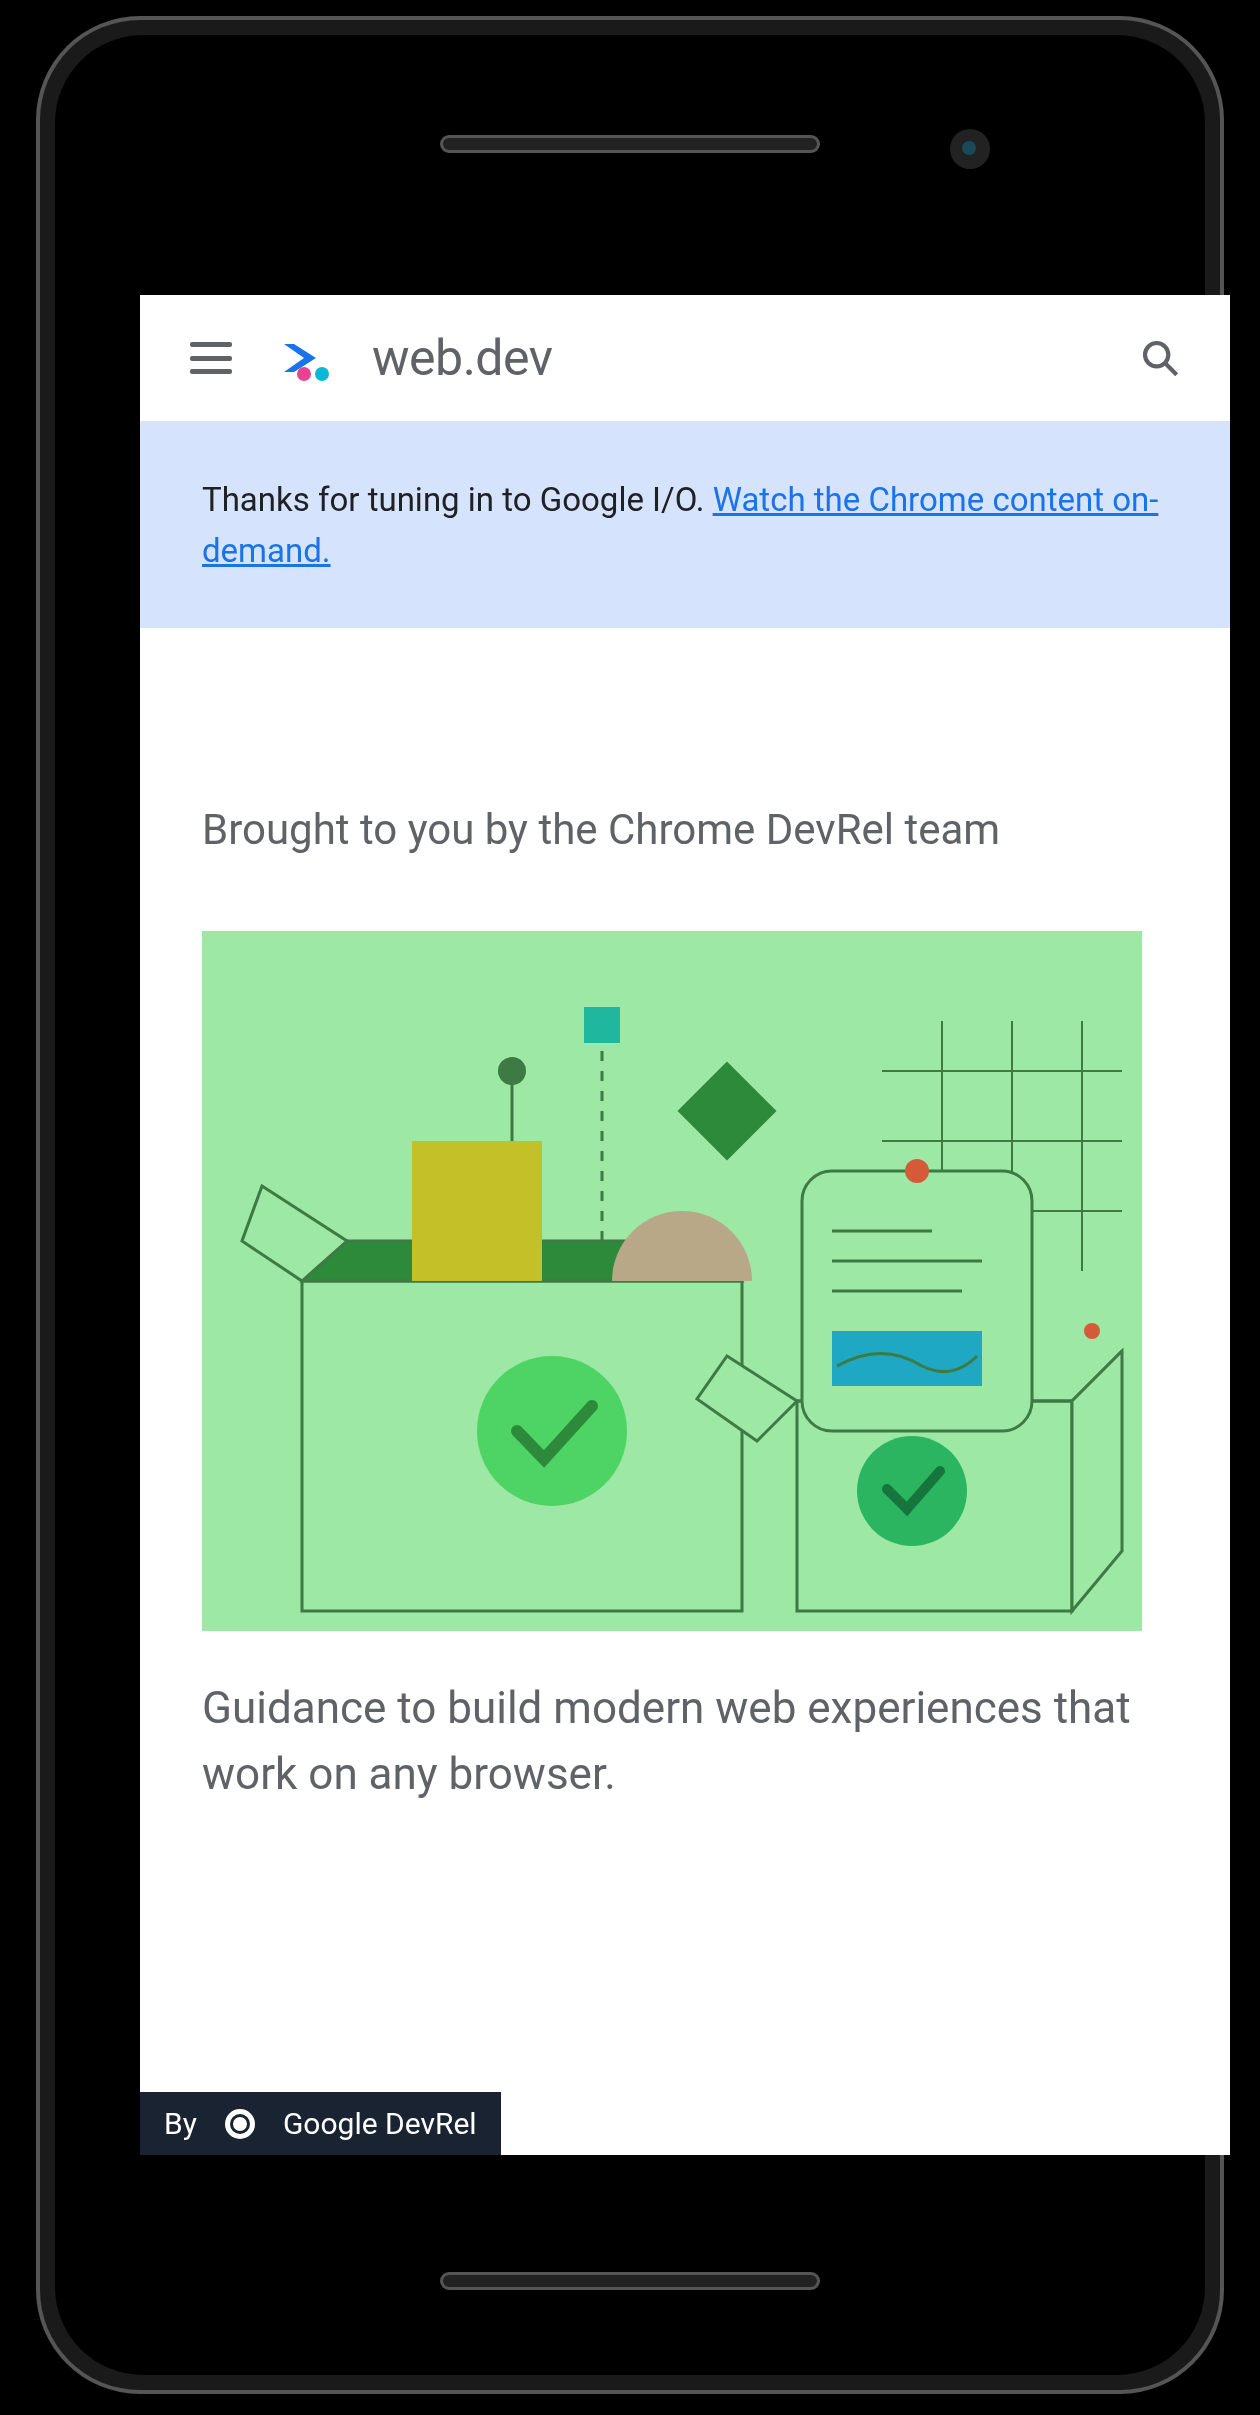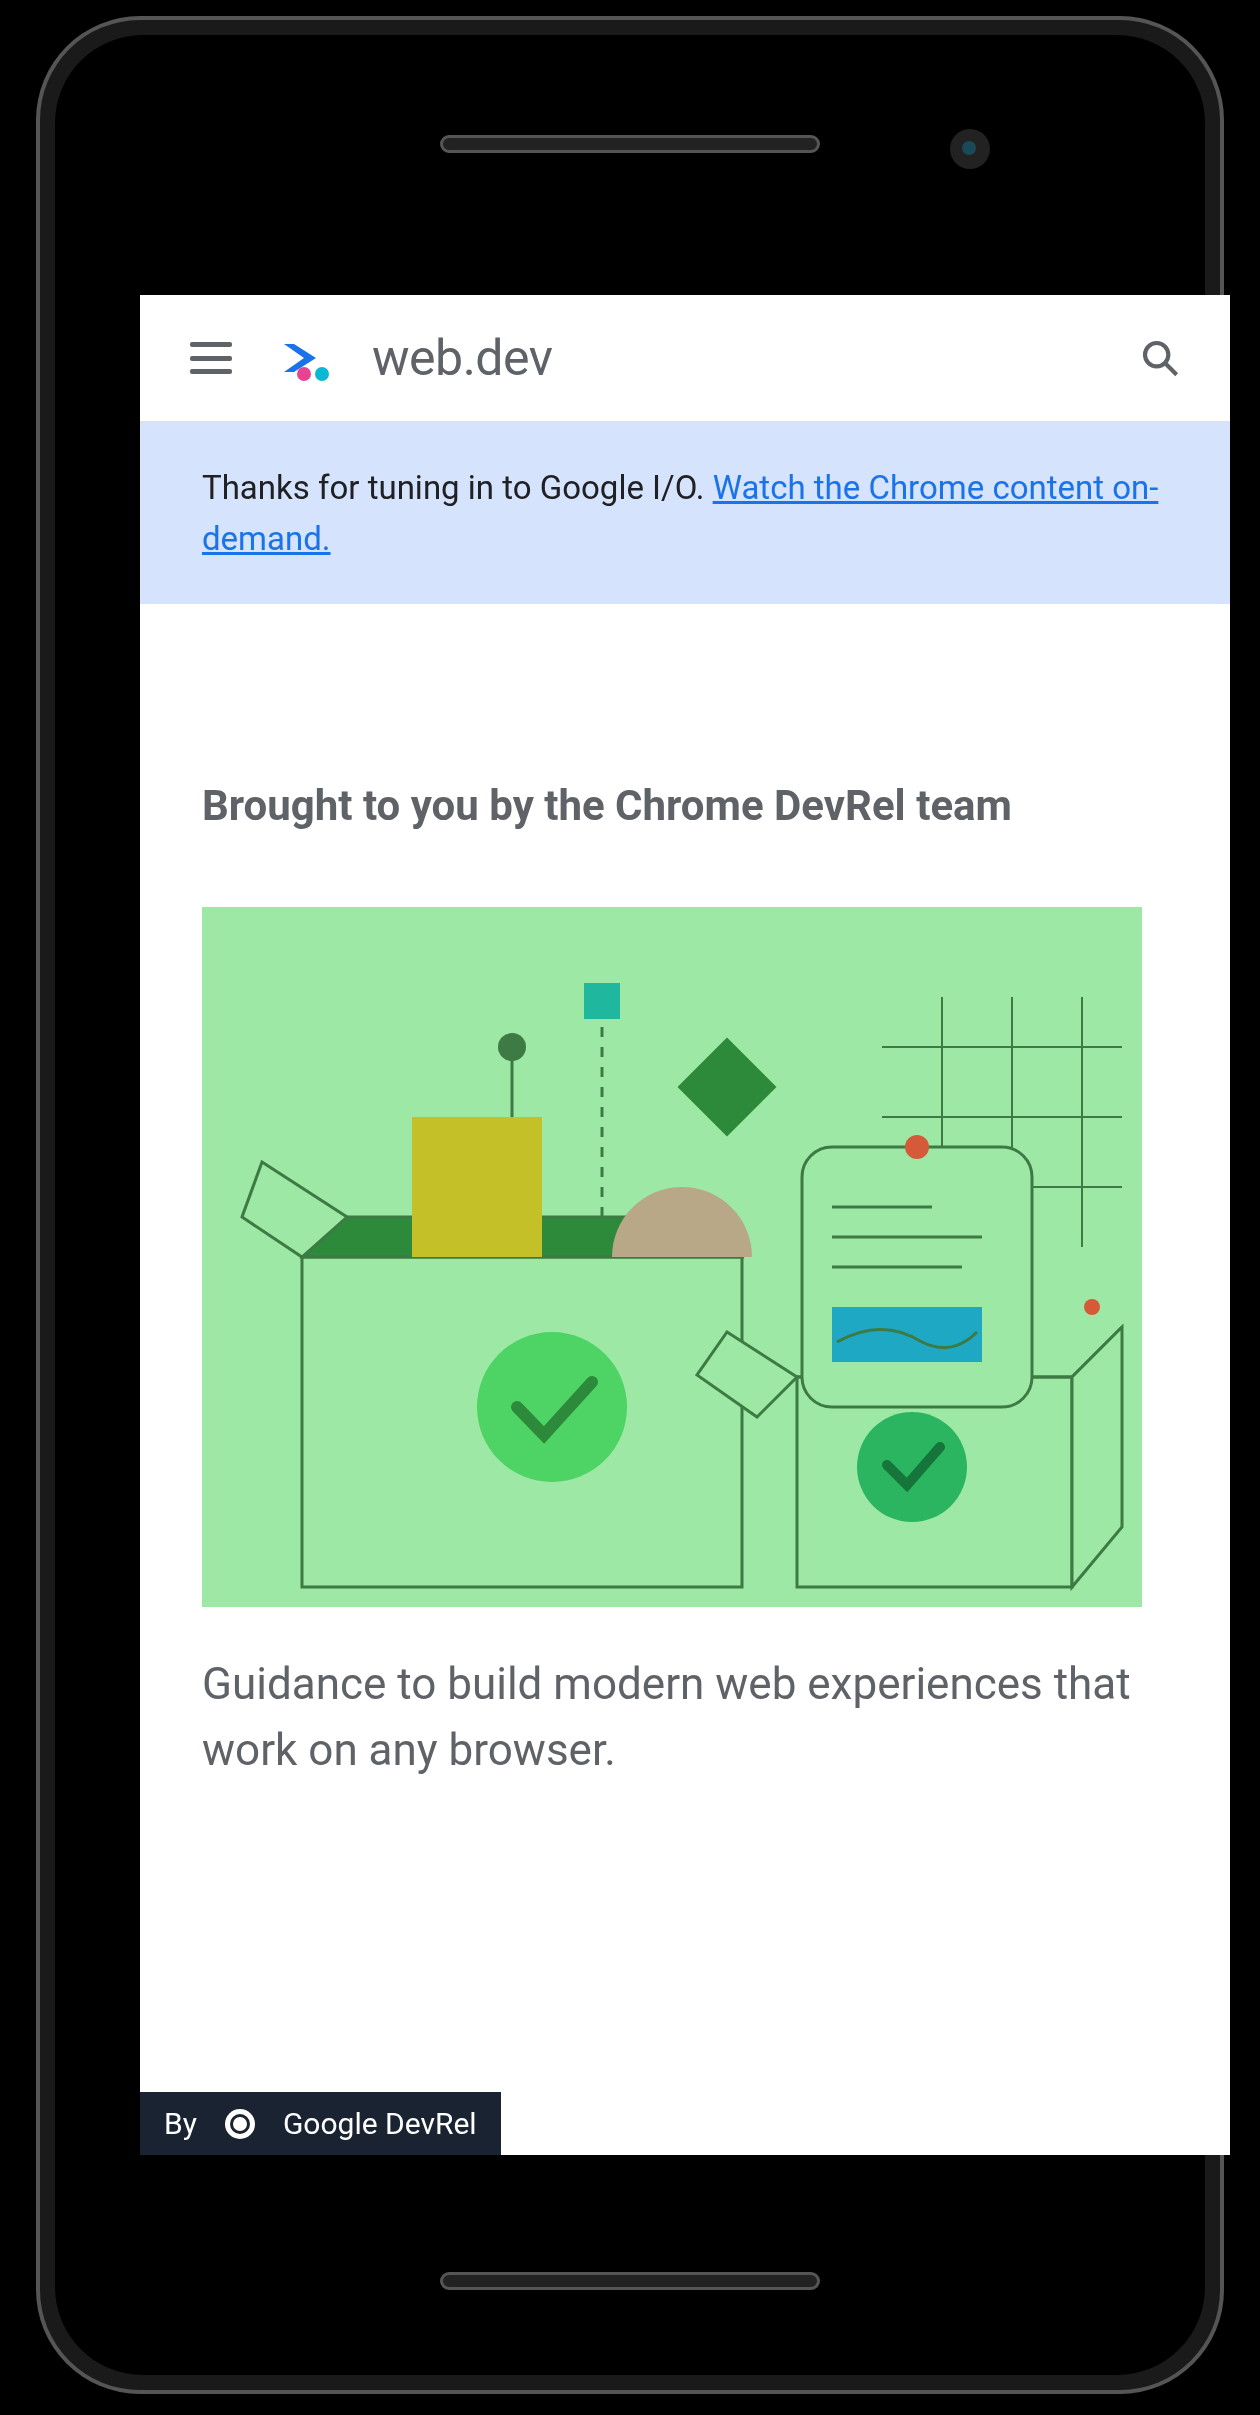--- a/index.html
+++ b/index.html
@@ -142,38 +142,38 @@
     .header-spacer {
       flex: 1;
     }
     .search-icon {
       width: 40px;
       height: 40px;
       cursor: pointer;
     }
     .banner {
       background: #d5e3fc;
-      padding: 40px 62px;
+      padding: 52px 62px;
       font-size: 33px;
       line-height: 1.55;
       color: #202124;
     }
     .banner a {
       color: #1a73e8;
       text-decoration: underline;
     }
     .content {
       padding: 170px 62px 0 62px;
     }
     .subtitle {
       font-size: 42px;
       color: #5f6368;
       line-height: 1.5;
       margin-bottom: 70px;
-      font-weight: 700;
+      font-weight: 400;
     }
     .hero-image {
       width: 940px;
       height: 700px;
       margin: 0 0 40px 0;
     }
     .hero-title {
       font-size: 60px;
       font-weight: 400;
       color: #202124;

